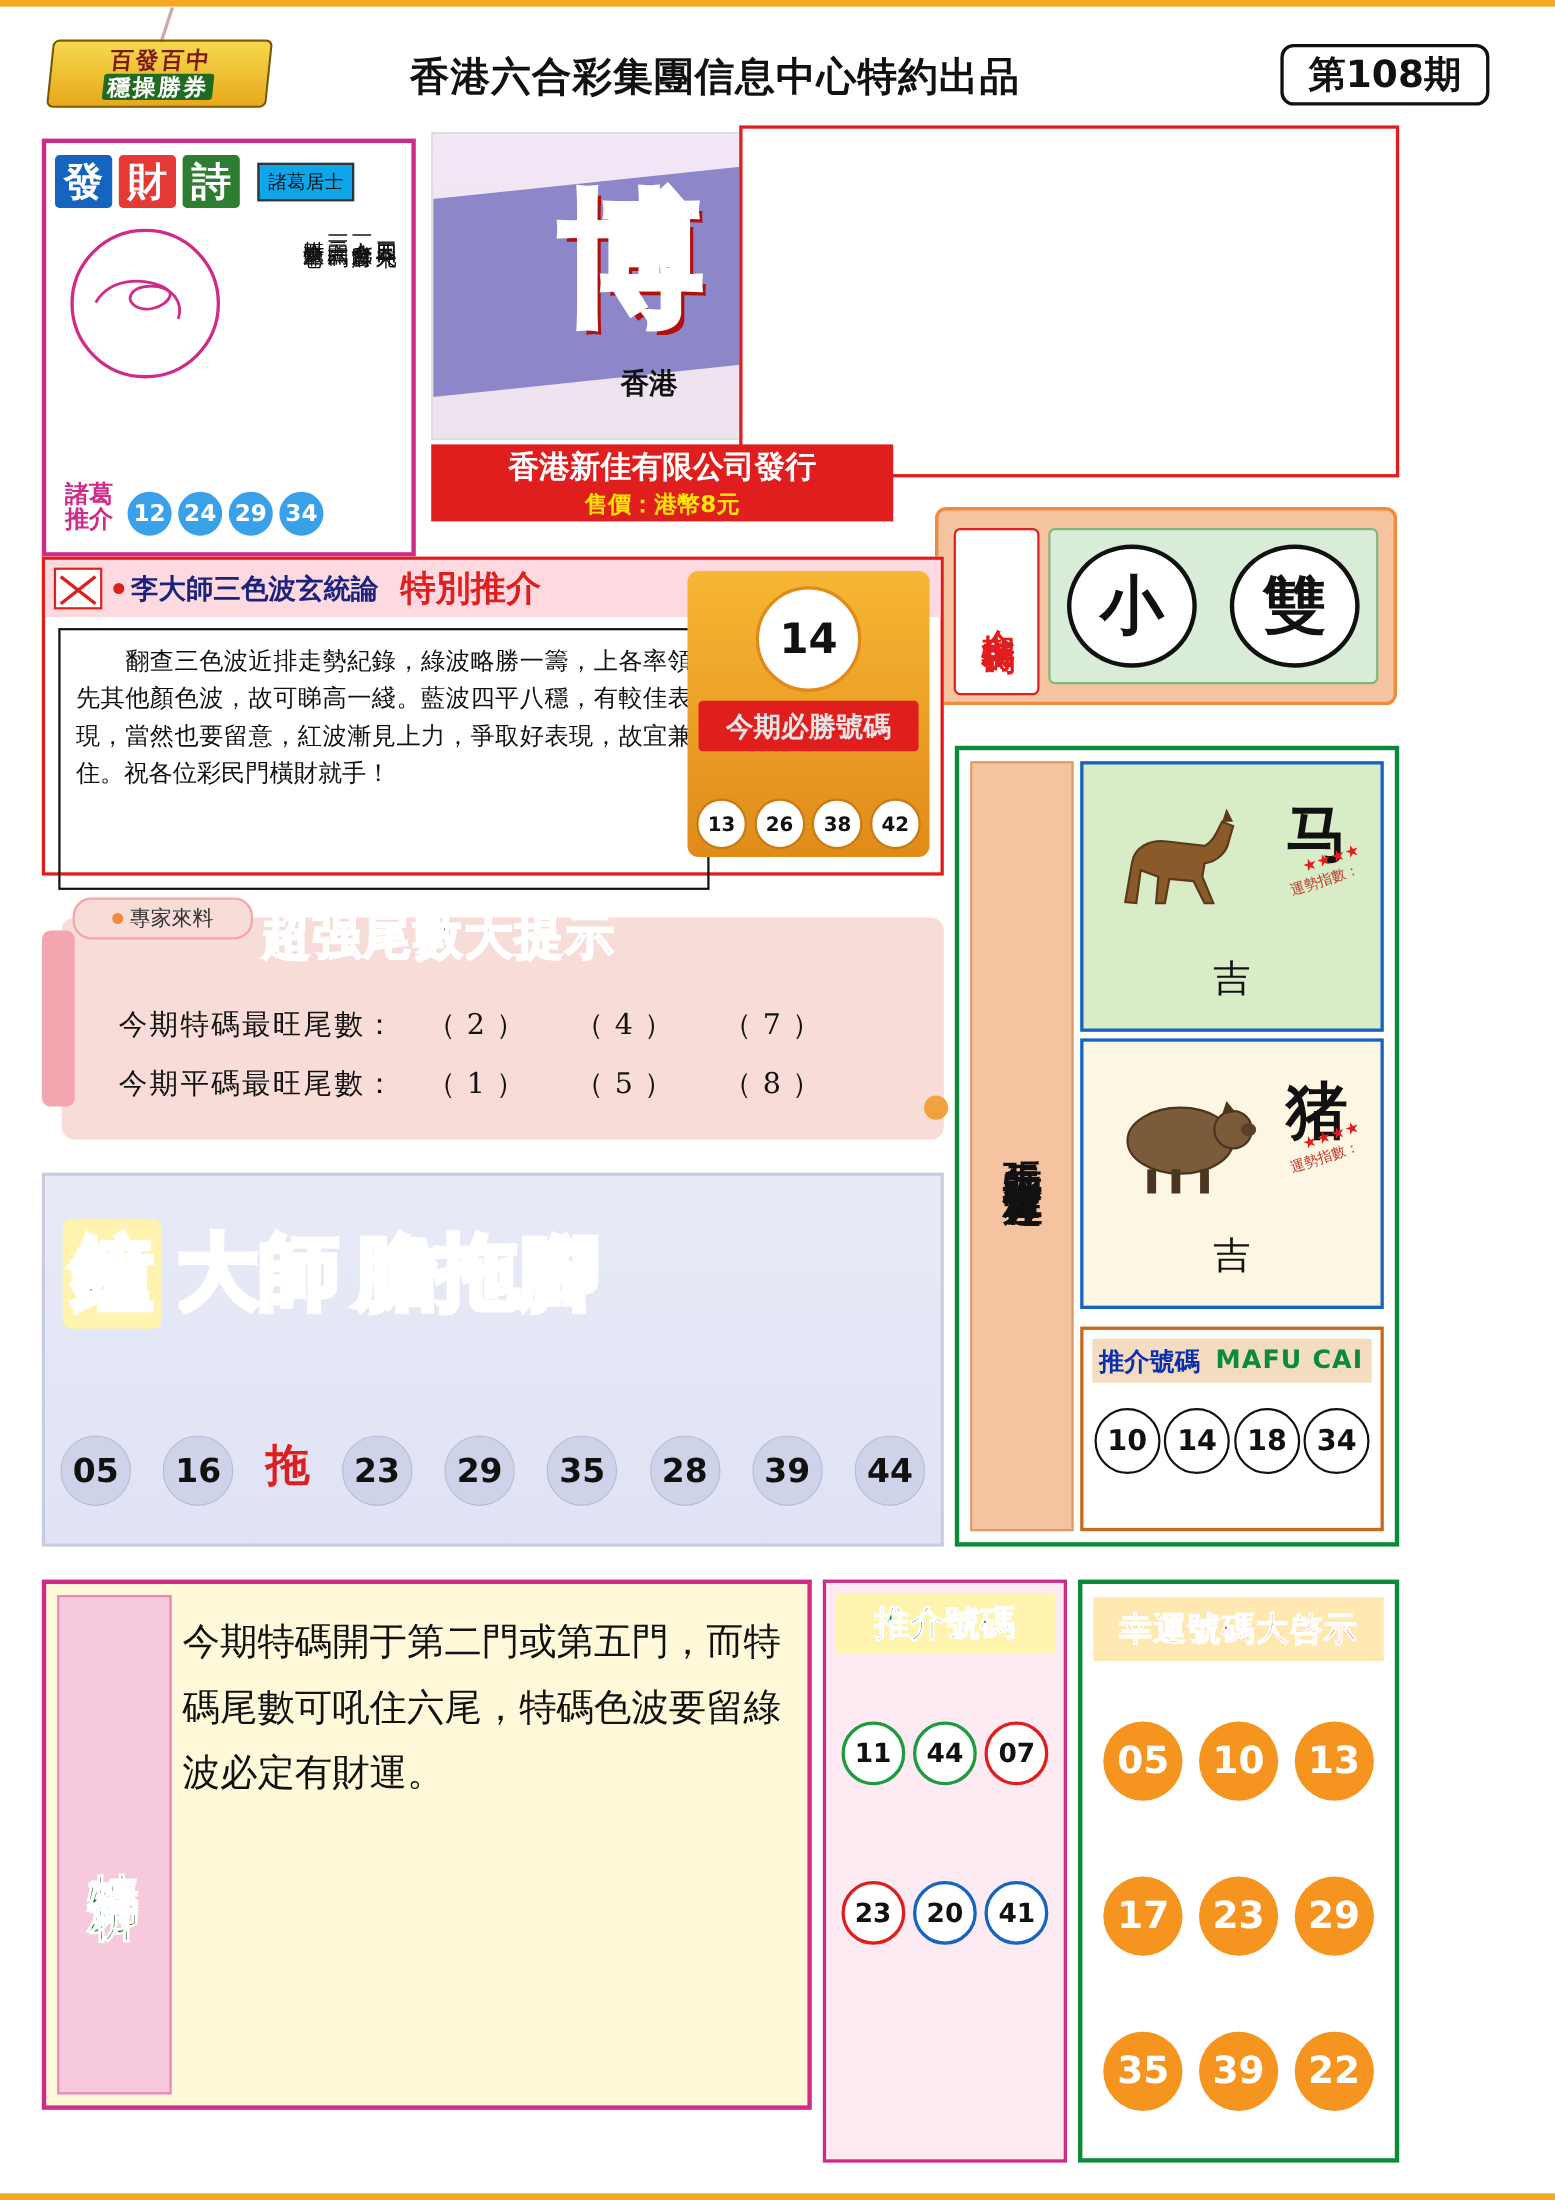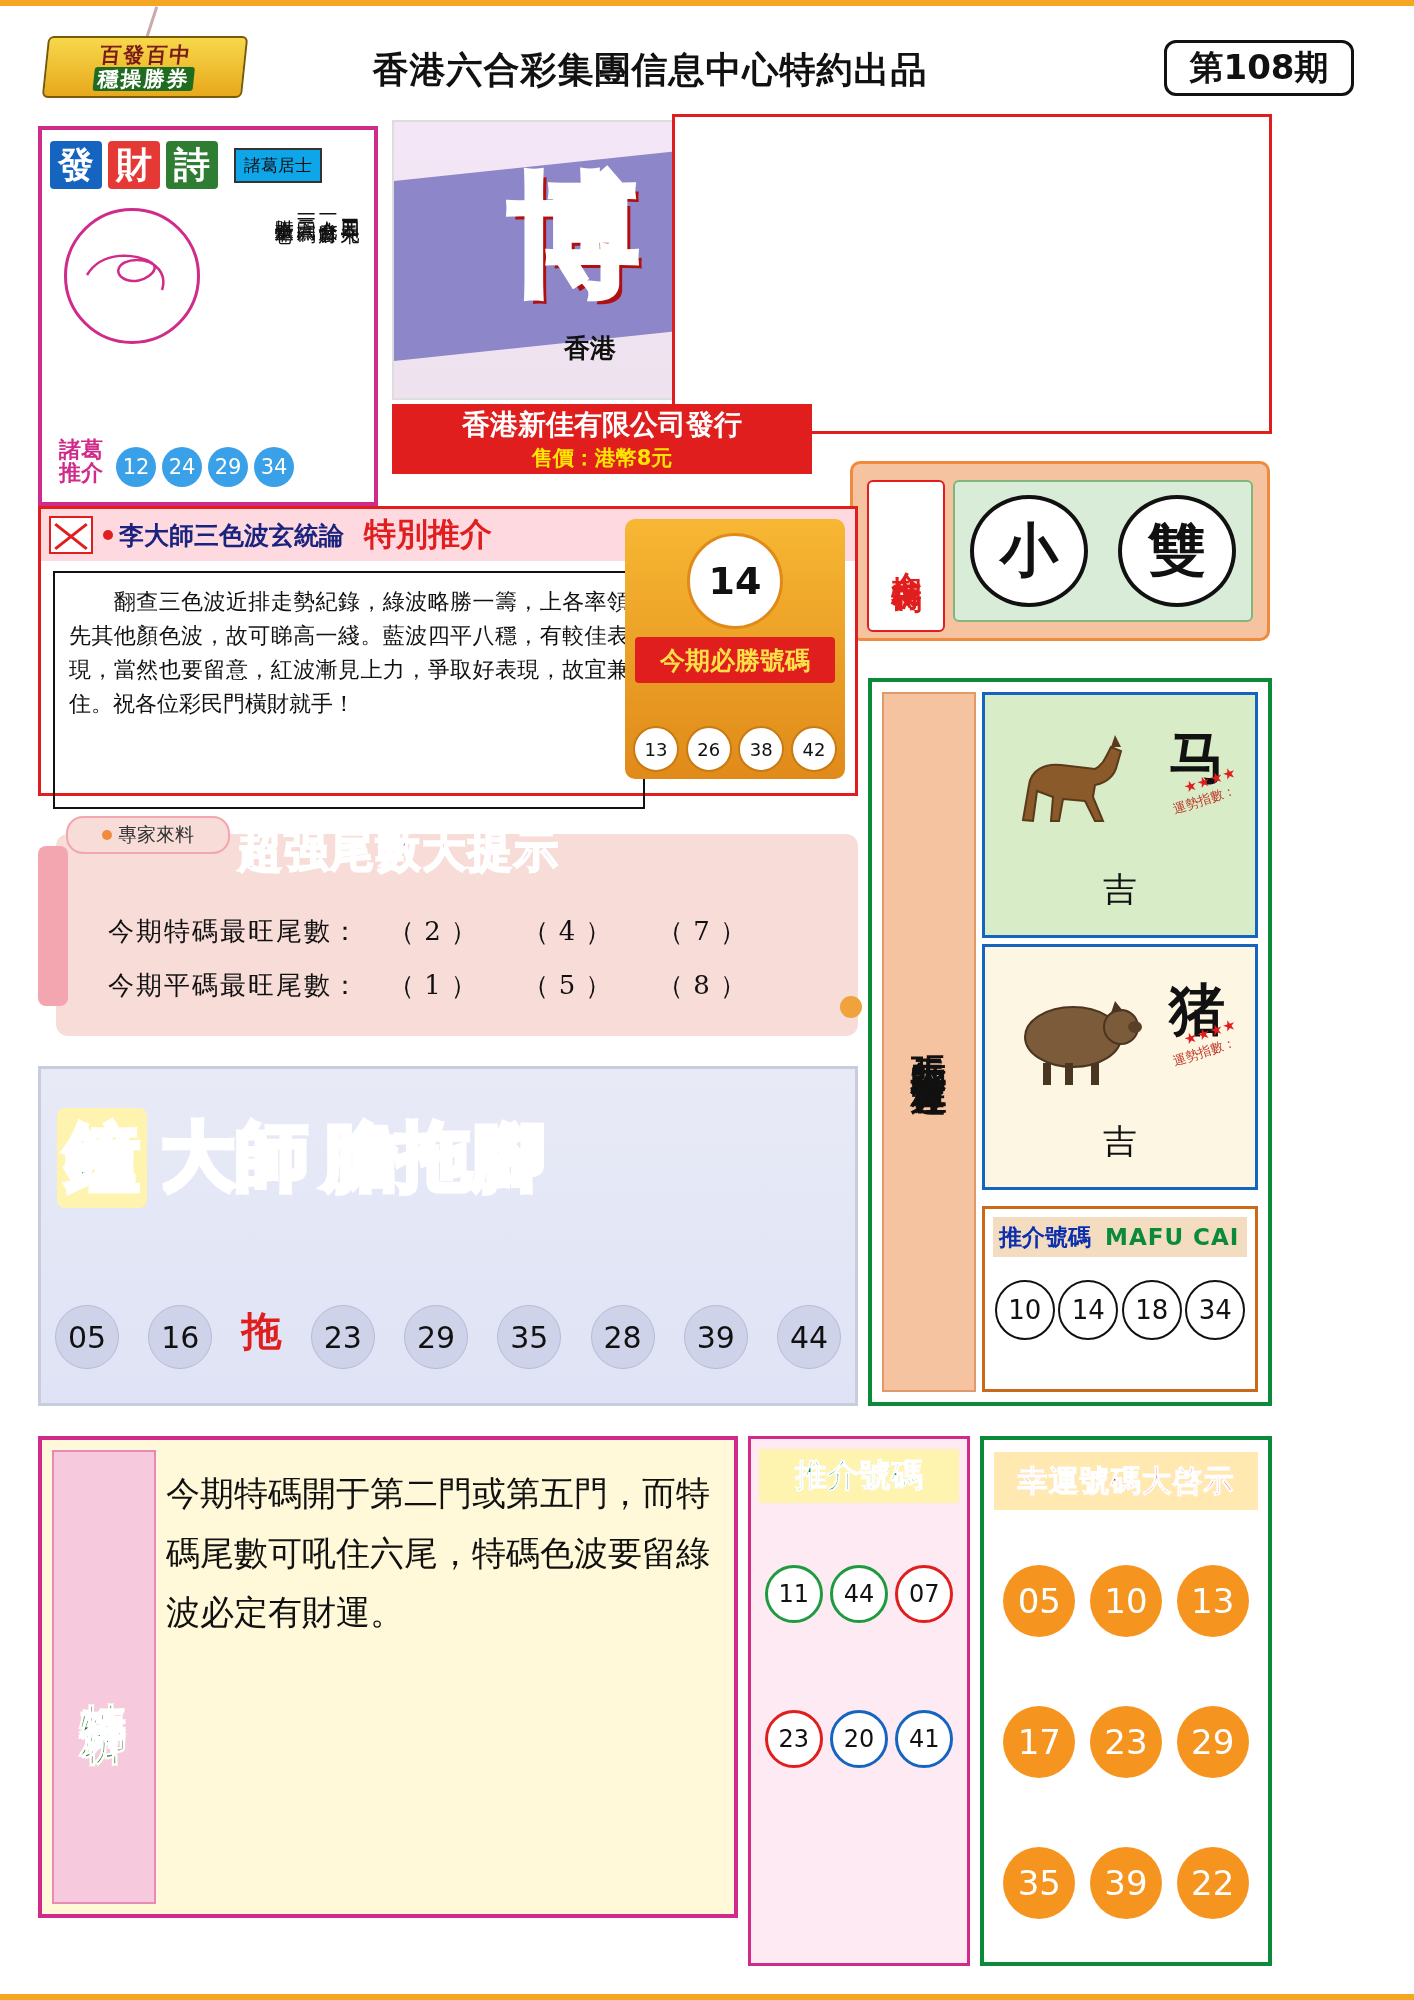--- a/index.html
+++ b/index.html
@@ -14,21 +14,21 @@
     position:absolute;left:0;top:0;width:1414px;height:2000px;
     background:#fff;
     border-top:6px solid #f5a623;
     border-bottom:6px solid #f5a623;
     box-sizing:border-box;
   }
   
   .abs{position:absolute;box-sizing:border-box;}
   .ball{
     border-radius:50%;display:flex;align-items:center;justify-content:center;
-    font-weight:normal;
+    font-weight:bold;
     margin-top:12px;
   }
   
   .hdr-logo{
     left:45px;top:30px;width:200px;height:62px;
     background:linear-gradient(#f7d84b,#e8a81c);
     border:2px solid #7a5a00;border-radius:6px;
     transform:skewX(-6deg);
     display:flex;flex-direction:column;align-items:center;justify-content:center;
   }
@@ -194,21 +194,21 @@
     position:absolute;right:10px;top:10px;width:220px;height:260px;
     background:linear-gradient(#f7b733,#e08a1a);border-radius:10px;
   }
   .lotto .big{
     position:absolute;left:50%;top:14px;transform:translateX(-50%);
     width:90px;height:90px;border-radius:50%;background:#fff;border:3px solid #e08a1a;
     display:flex;align-items:center;justify-content:center;font-size:38px;font-weight:bold;color:#111;
   }
   .lotto .bar{
     position:absolute;left:10px;top:118px;right:10px;height:46px;
-    background:#e01e1e;color:#fde047;border-radius:4px;
+    background:#e01e1e;color:#e5e5e5;border-radius:4px;
     display:flex;align-items:center;justify-content:center;font-size:25px;font-weight:bold;
   }
   .lotto .small{
     position:absolute;left:8px;bottom:14px;right:8px;height:44px;
     display:flex;align-items:center;justify-content:space-between;
   }
   .lotto .small .ball{
     width:42px;height:42px;background:#fff;border:2px solid #c97a12;font-size:18px;color:#111;
   }
   

